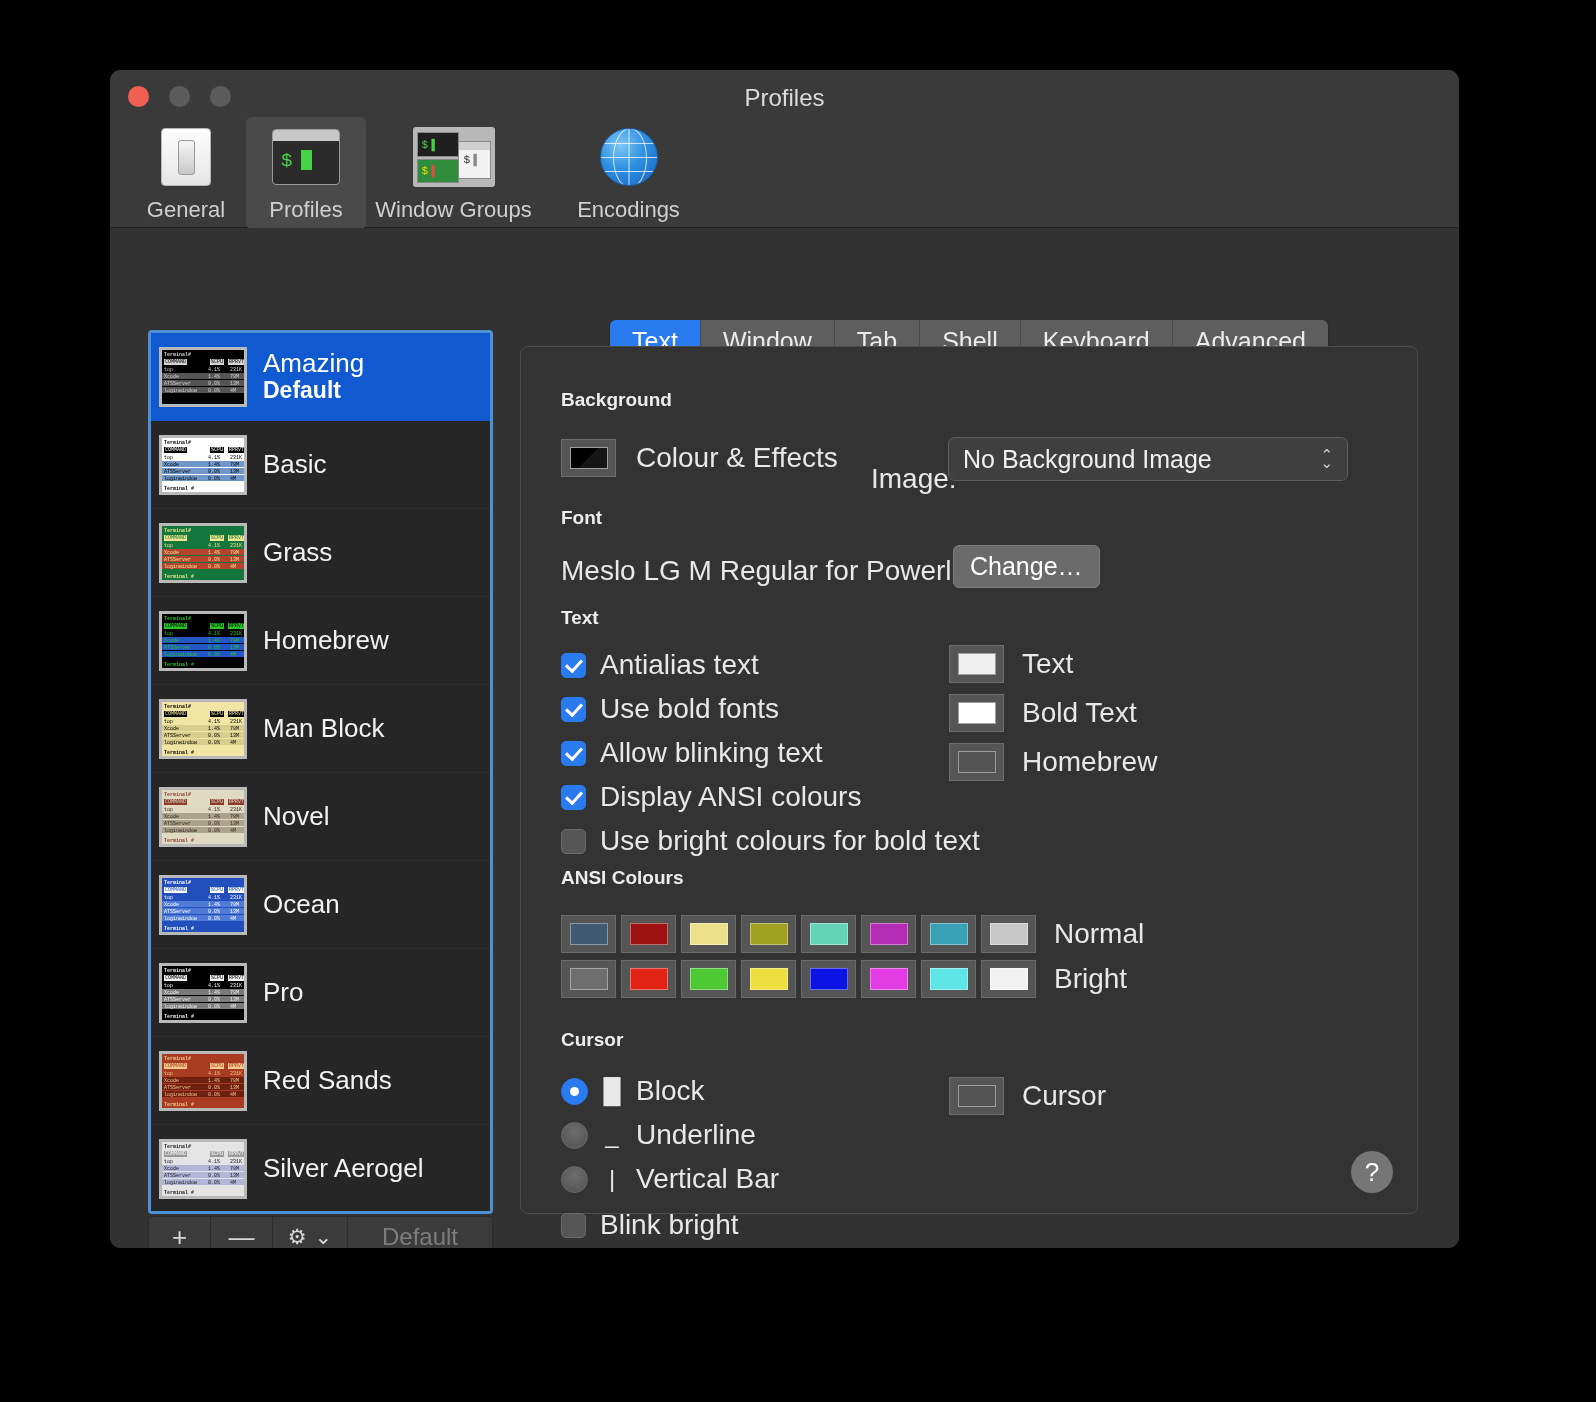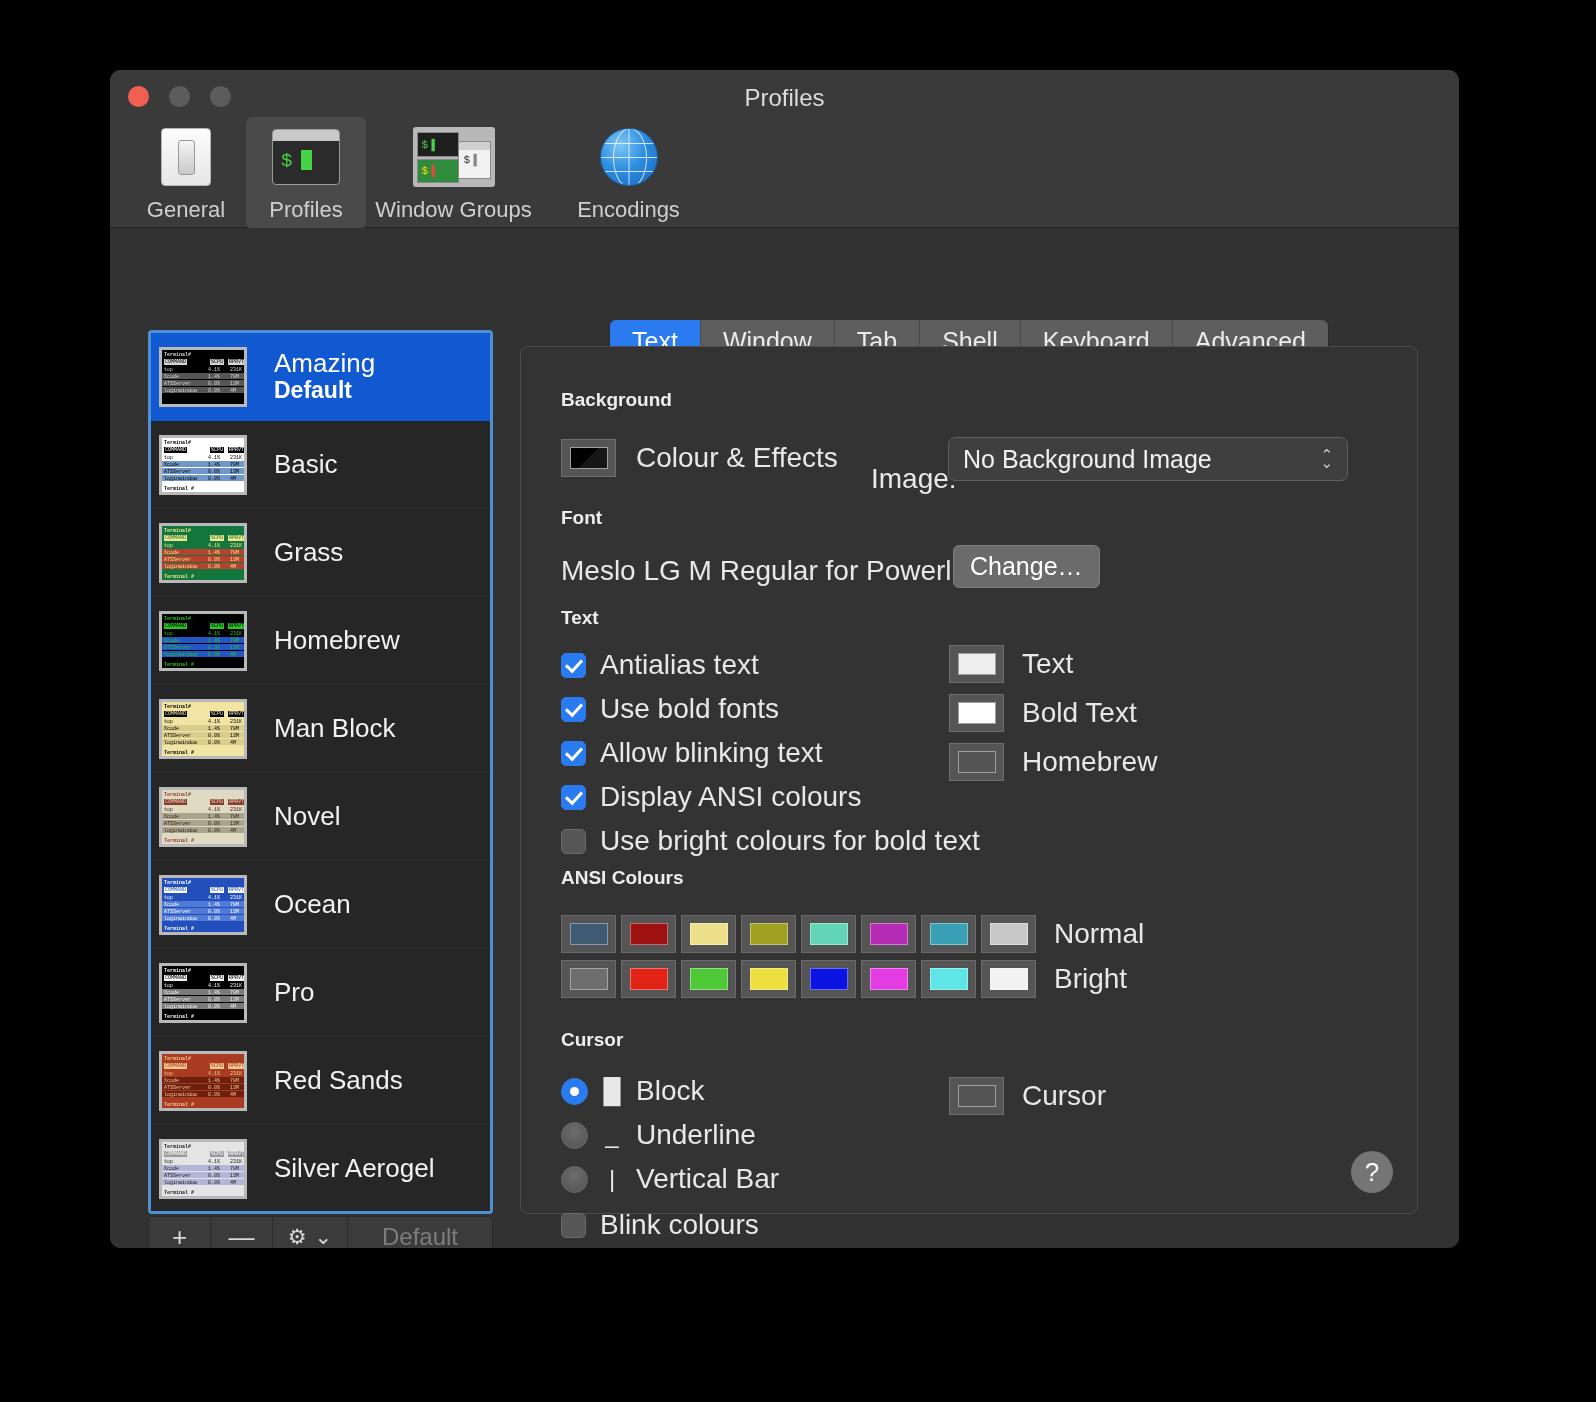--- a/index.html
+++ b/index.html
@@ -112,21 +112,21 @@
     background: #1e1e1e; overflow: hidden;
   }
   #list { width: 100%; }
   .prow {
     display: flex; align-items: center;
     height: 88px; padding-left: 8px;
     border-bottom: 1px solid #2e2e2e;
     background: #262626;
   }
   .prow.selected { background: #1059d0; border-bottom-color: #1059d0; }
-  .pname { margin-left: 27px; font-size: 26px; color: #f2f2f2; line-height: 1.12; }
+  .pname { margin-left: 16px; font-size: 26px; color: #f2f2f2; line-height: 1.12; }
   .psub { font-size: 23px; color: #ffffff; font-weight: 600; }
   .prow.selected .pname { color: #fff; font-weight: 500; }
 
   
   .thumb {
     width: 88px; height: 60px; flex: none;
     border: 3px solid #b9b9b9; background: #000;
     position: relative; overflow: hidden;
     font-family: "Liberation Mono", monospace;
   }
@@ -737,21 +737,21 @@
             <span style="color: rgb(232, 232, 232); font-size: 24px; width: 22px; text-align: center; line-height: 0.9;">_</span>
             <span class="lbl">Underline</span>
           </div>
           <div style="display: flex; align-items: center; gap: 13px; margin-bottom: 12px;">
             <span class="rad"></span>
             <span style="color: rgb(232, 232, 232); font-size: 24px; width: 22px; text-align: center; line-height: 0.9;">|</span>
             <span class="lbl">Vertical Bar</span>
           </div>
           <div class="chk-row" style="margin-top: 14px;">
             <span class="chk"></span>
-            <span class="lbl">Blink colours</span>
+            <span class="lbl">Blink bright</span>
           </div>
         </div>
       <div style="position:absolute; left:428px; top:730px; display:flex; align-items:center; gap:18px;">
         <div class="well">
             <i id="cursor-sw" style="background: rgb(84, 84, 84);"></i>
           </div>
         <div class="lbl">Cursor</div>
       </div>
 
       <div id="help">?</div>

